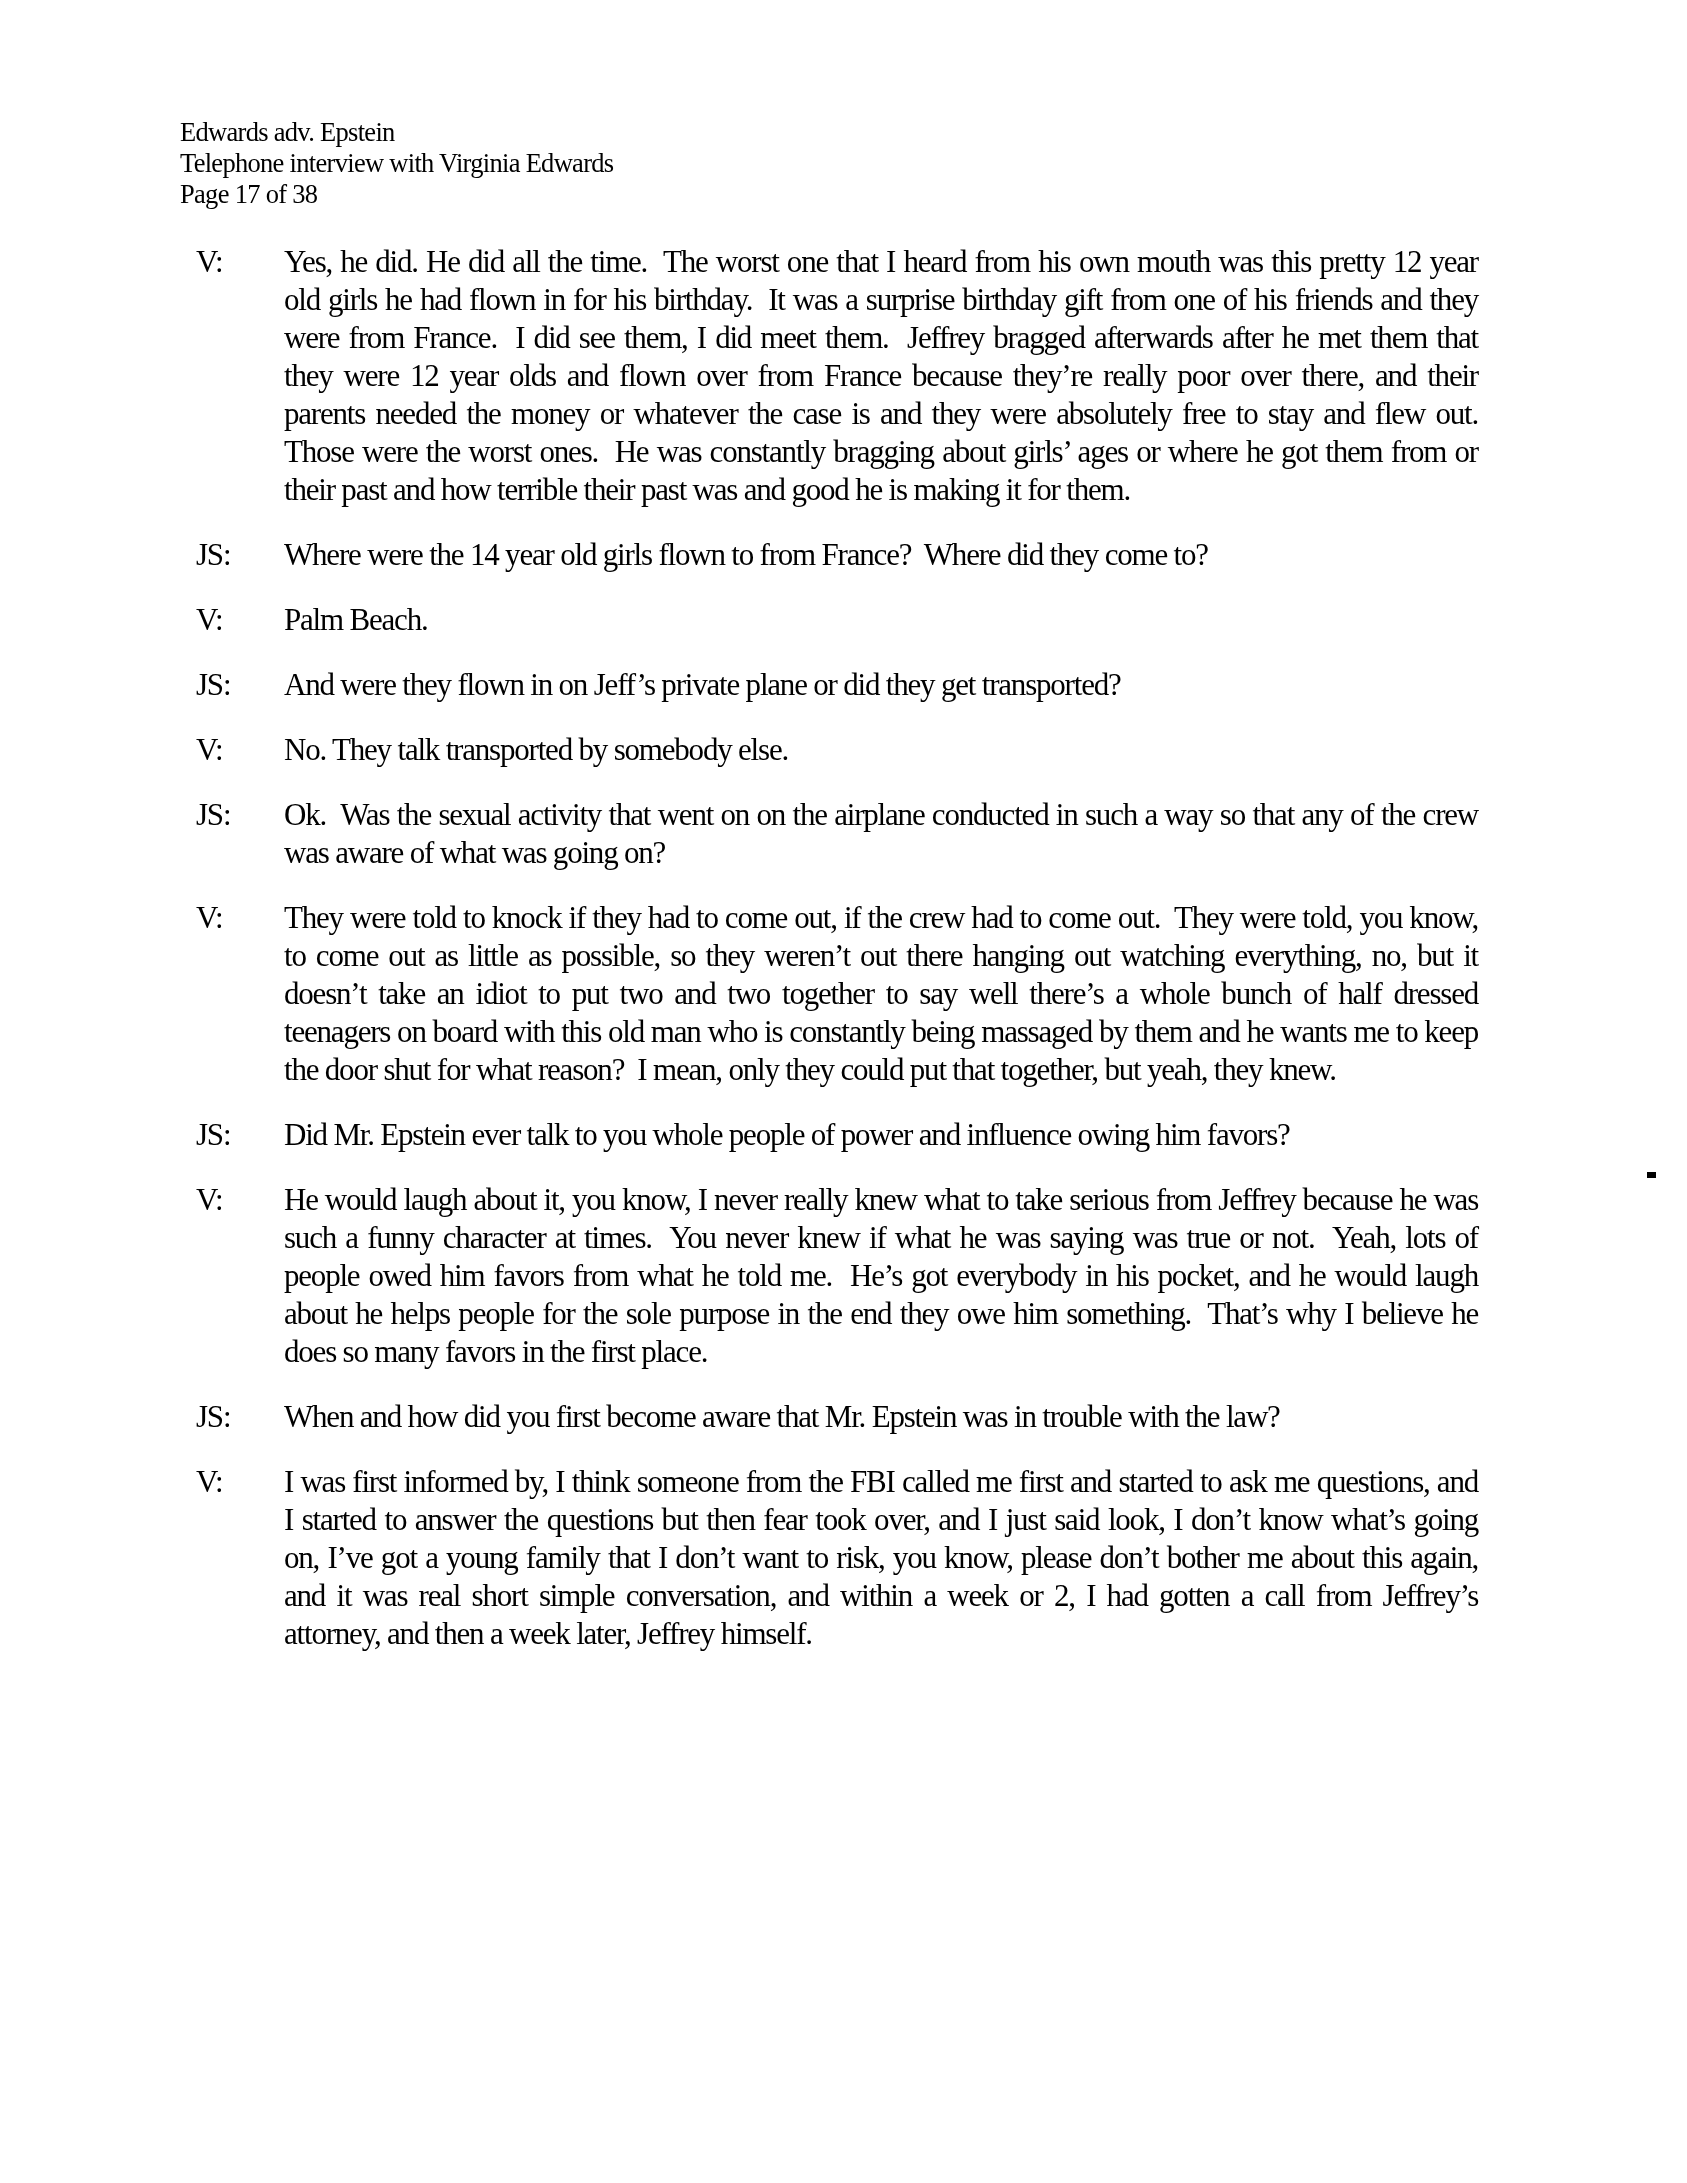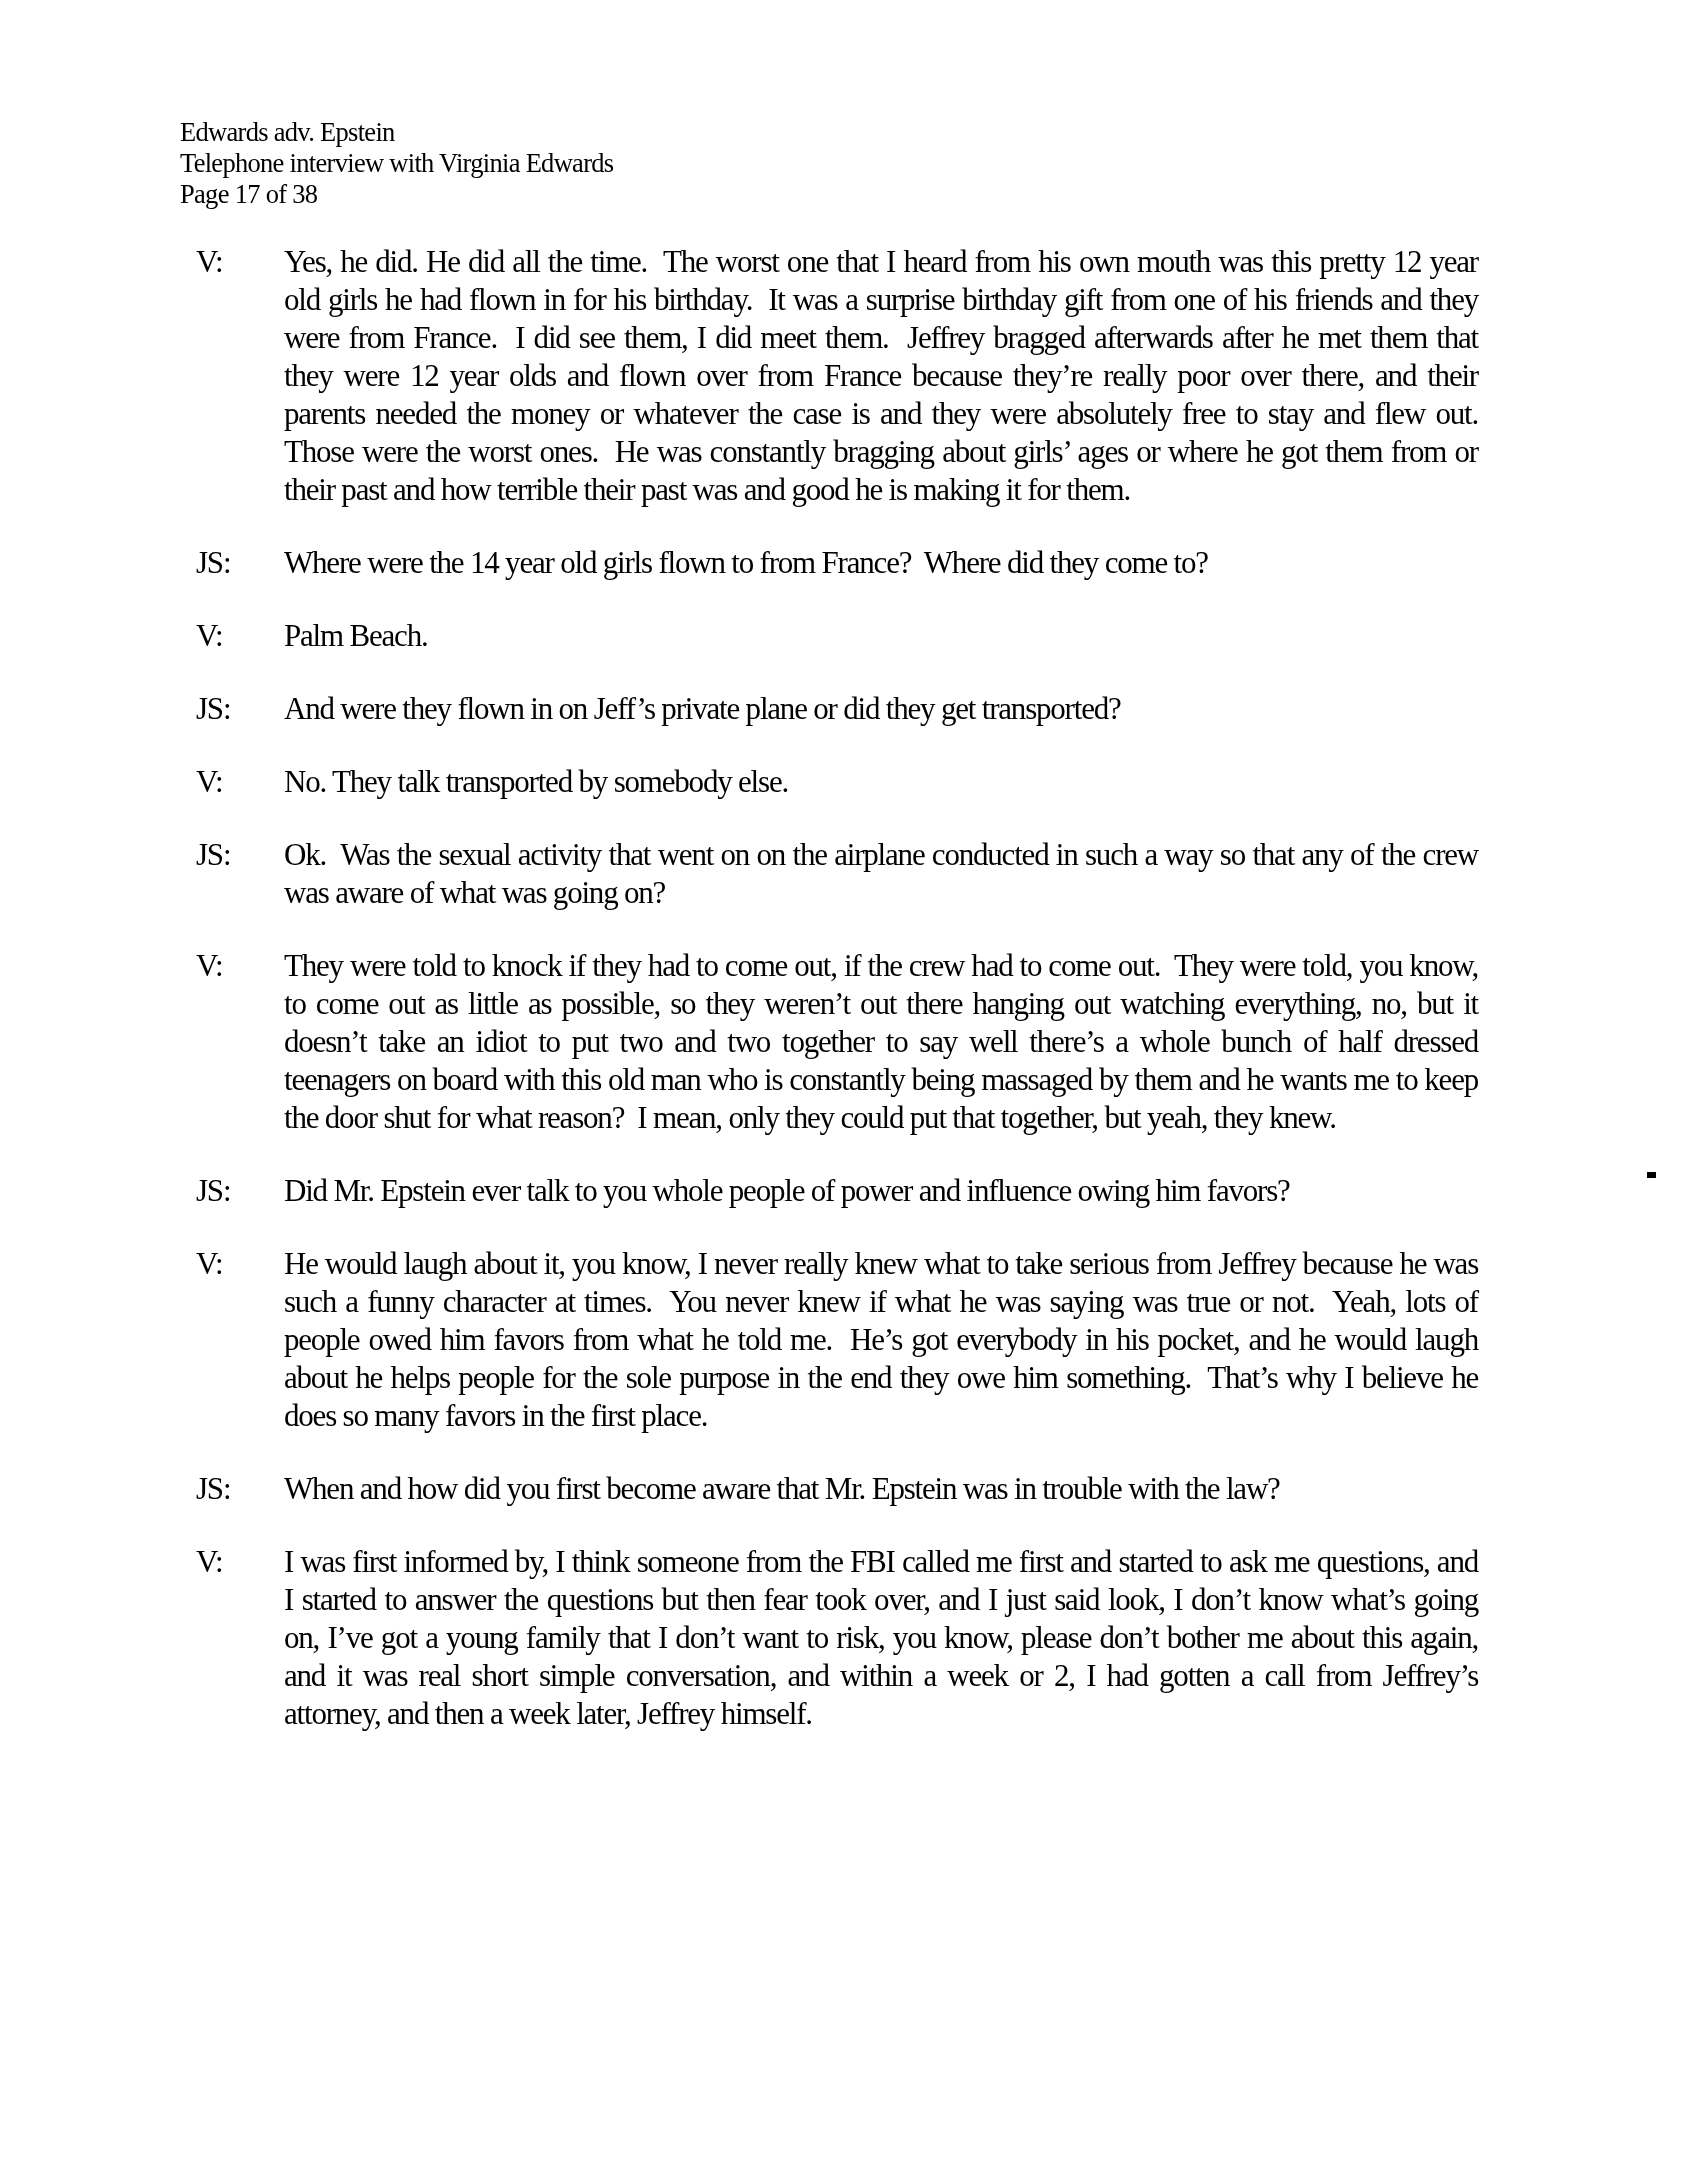--- a/index.html
+++ b/index.html
@@ -36,21 +36,21 @@
     width: 1282px;
   }
   .entry {
     display: flex;
     align-items: flex-start;
     font-size: 31px;
     line-height: 38px;
     letter-spacing: -1.2px;
   }
   .entry + .entry {
-    margin-top: 35px;
+    margin-top: 27px;
   }
   .speaker {
     flex: 0 0 88px;
   }
   .utterance {
     flex: 1 1 auto;
     text-align: justify;
     white-space: pre-wrap;
   }
   .scan-artifact {

